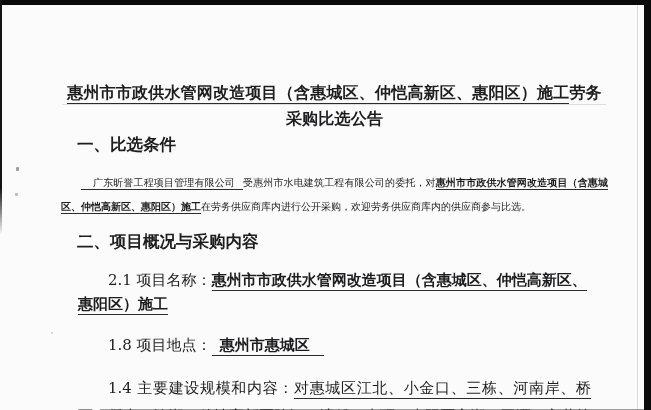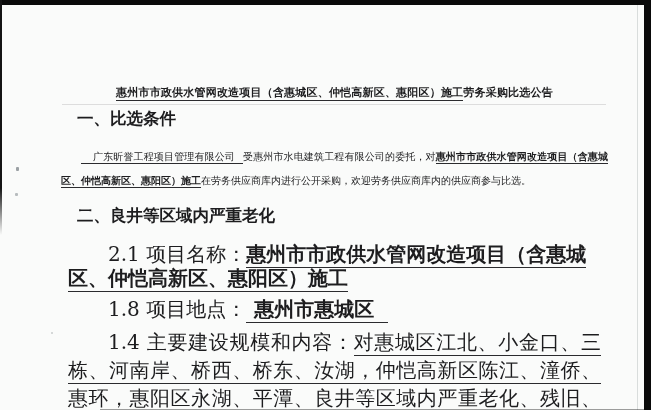--- a/index.html
+++ b/index.html
@@ -12,21 +12,21 @@
   }
   .paper {
     position: absolute;
     top: 5px; left: 0; right: 7px; bottom: 0;
     background: #fafbfa;
     color: #1d1d1f;
   }
   .content { padding: 75px 36px 0 61px; }
 
   .doc-title {
-    font-size: 11px;
+    font-size: 16px;
     font-weight: bold;
     line-height: 26px;
     text-align: center;
     margin: 0;
     letter-spacing: 0.2px;
   }
   .u  { border-bottom: 1.4px solid #2b2b2e; padding-bottom: 1px; }
   .b  { font-weight: bold; }
   .pad-agency { padding-left: 12px; padding-right: 8px; }
   .pad-loc    { padding-left: 8px;  padding-right: 14px; }
@@ -41,24 +41,24 @@
   .h2-pos { margin-top: 13px; }
 
   .para {
     font-size: 10px;
     line-height: 24px;
     text-align: justify;
     text-indent: 2em;
     margin: 8px 0 0 0;
   }
   .item {
-    font-size: 20px;
+    font-size: 15px;
     line-height: 24px;
     text-indent: 2em;
-    margin: 7px;
+    margin: 17px;
   }
   .item-first { margin-top: 10px; }
   .item-long {
     line-height: 28px;
     text-align: justify;
     margin-top: 3px;
   }
 
   
   .left-strip {
@@ -88,21 +88,21 @@
 
 <div class="paper">
   <div class="content">
 
     <h1 class="doc-title"><span class="u b">惠州市市政供水管网改造项目（含惠城区、仲恺高新区、惠阳区）施工</span><span>劳务采购比选公告</span></h1>
 
     <h2 class="sec-heading h1-pos">一、比选条件</h2>
 
     <p class="para"><span class="u pad-agency">广东昕誉工程项目管理有限公司</span><span>受惠州市水电建筑工程有限公司的委托，对</span><span class="u b">惠州市市政供水管网改造项目（含惠城区、仲恺高新区、惠阳区）施工</span><span>在劳务供应商库内进行公开采购，欢迎劳务供应商库内的供应商参与比选。</span></p>
 
-    <h2 class="sec-heading h2-pos">二、良井等区域内严重老化</h2>
+    <h2 class="sec-heading h2-pos">二、项目概况与采购内容</h2>
 
     <p class="item item-first"><span>2.1 项目名称：</span><span class="u b">惠州市市政供水管网改造项目（含惠城区、仲恺高新区、惠阳区）施工</span></p>
 
     <p class="item"><span>1.8 项目地点：</span><span class="u b pad-loc">惠州市惠城区</span></p>
 
     <p class="item item-long"><span>1.4 主要建设规模和内容：</span><span class="u">对惠城区江北、小金口、三栋、河南岸、桥西、桥东、汝湖，仲恺高新区陈江、潼侨、惠环，惠阳区永湖、平潭、良井等区域内严重老化、残旧、暗漏、堵塞的供水管网实施改造，更新改造 DN25-DN1200 供水管约 348713 米。</span></p>
 
   </div>
 
   <div class="fold-line"></div>

